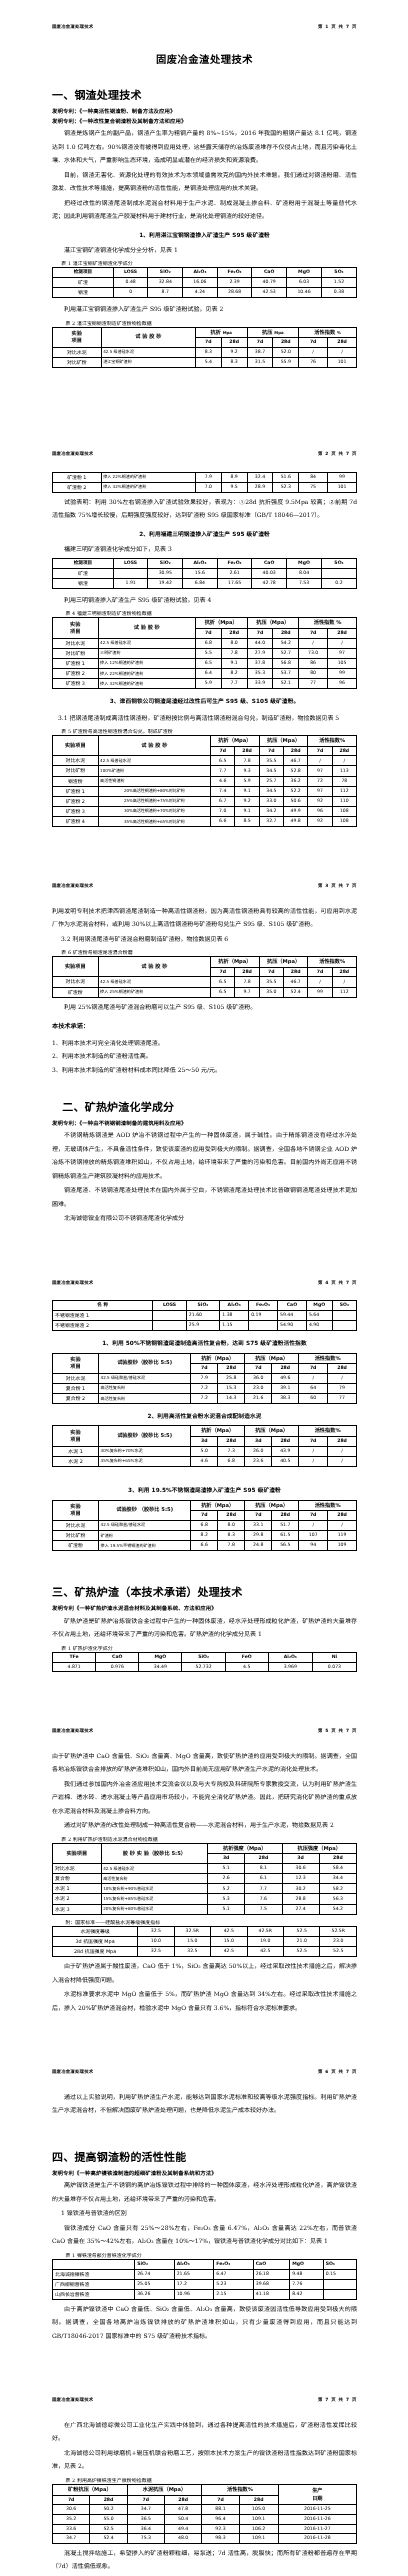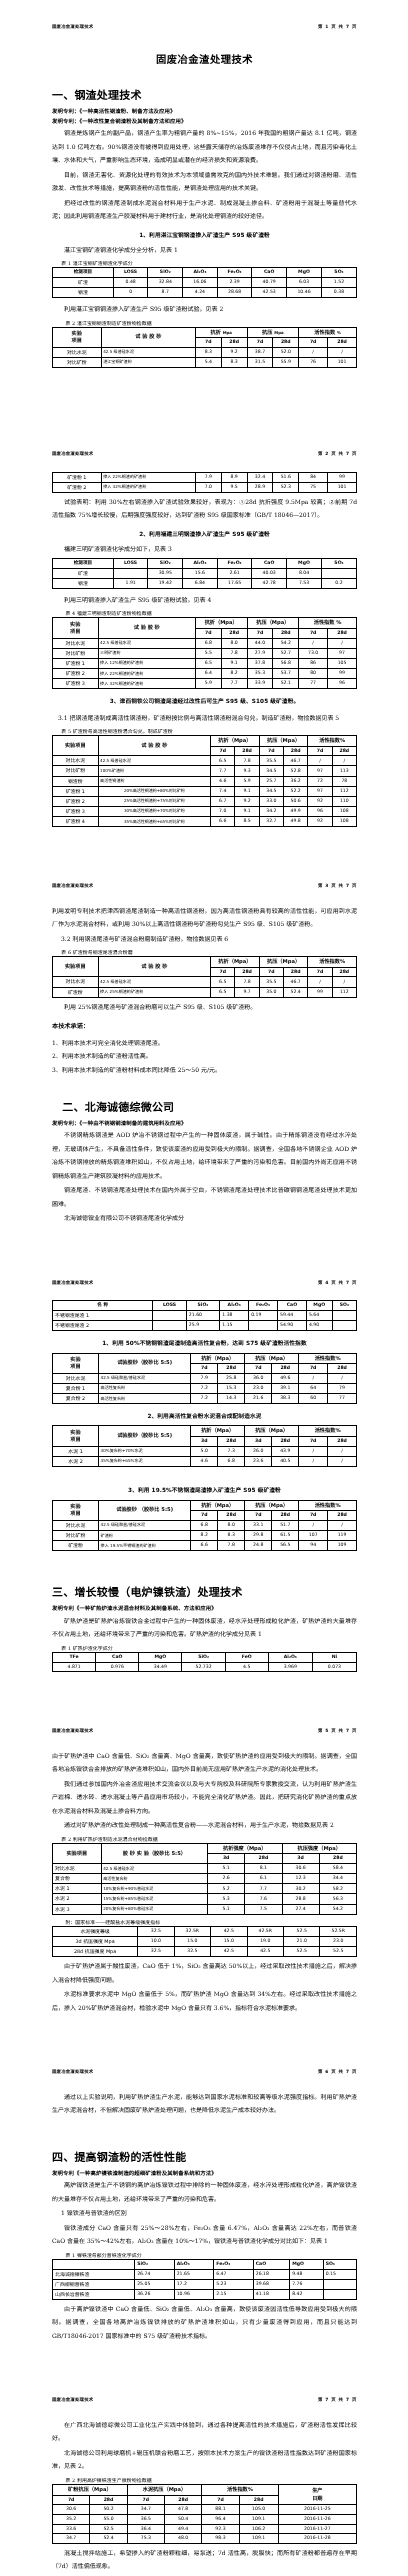--- a/index.html
+++ b/index.html
@@ -611,21 +611,21 @@
     </tbody>
   </table>
 
   <p class="para">利用 25%钢渣尾渣与矿渣混合粉磨可以生产 S95 级、S105 级矿渣粉。</p>
 
   <h4 class="promise">本技术承诺：</h4>
   <p class="item">1、利用本技术可完全消化处理钢渣尾渣。</p>
   <p class="item">2、利用本技术制造的矿渣粉活性高。</p>
   <p class="item">3、利用本技术制造的矿渣粉材料成本同比降低 25～50 元/元。</p>
 
-  <h2 class="sec" style="margin-left:10.3px">二、北海诚德综微公司</h2>
+  <h2 class="sec" style="margin-left:10.3px">二、矿热炉渣化学成分</h2>
   <div class="patent">发明专利：《一种由不锈钢钢渣制备的建筑用料及应用》</div>
 
   <p class="para">不锈钢精炼钢渣是 AOD 炉冶不锈钢过程中产生的一种固体废渣，属于碱性。由于精炼钢渣没有经过水淬处理，无玻璃体产生，不具备活性条件，致使该废渣的应用受到极大的限制。据调查，全国各地不锈钢企业 AOD 炉冶炼不锈钢排放的精炼钢渣堆积如山，不仅占用土地，给环境带来了严重的污染和危害。目前国内外尚无应用不锈钢精炼钢渣生产建筑胶凝材料的应用技术。</p>
   <p class="para">钢渣尾渣、不锈钢渣尾渣处理技术在国内外属于空白，不锈钢渣尾渣处理技术比普碳钢钢渣尾渣处理技术更加困难。</p>
   <p class="para">北海诚德镍业有限公司不锈钢渣尾渣化学成分</p>
   <div class="medspace"></div>
 </div>
 
 <div class="page">
   <div class="run-head">
@@ -861,21 +861,21 @@
         <td>7.8</td>
         <td>24.8</td>
         <td>56.5</td>
         <td>94</td>
         <td>109</td>
       </tr>
     </tbody>
   </table>
 
   <div class="spacer"></div>
-  <h2 class="sec">三、增长较慢（电炉镍铁渣）处理技术</h2>
+  <h2 class="sec">三、矿热炉渣（本技术承诺）处理技术</h2>
   <div class="patent">发明专利《一种矿热炉渣水泥混合材料及其制备系统、方法和应用》</div>
   <p class="para">矿热炉渣是矿热炉冶炼镍铁合金过程中产生的一种固体废渣，经水淬处理形成粒化炉渣，矿热炉渣的大量堆存不仅占用土地，还给环境带来了严重的污染和危害。矿热炉渣的化学成分见表 1</p>
 
   <div class="tbl-cap">表 1 矿热炉渣化学成分</div>
   <table class="bordered">
     <colgroup>
         <col style="width:14.2%">
         <col style="width:14.2%">
         <col style="width:14.2%">
         <col style="width:14.2%">

